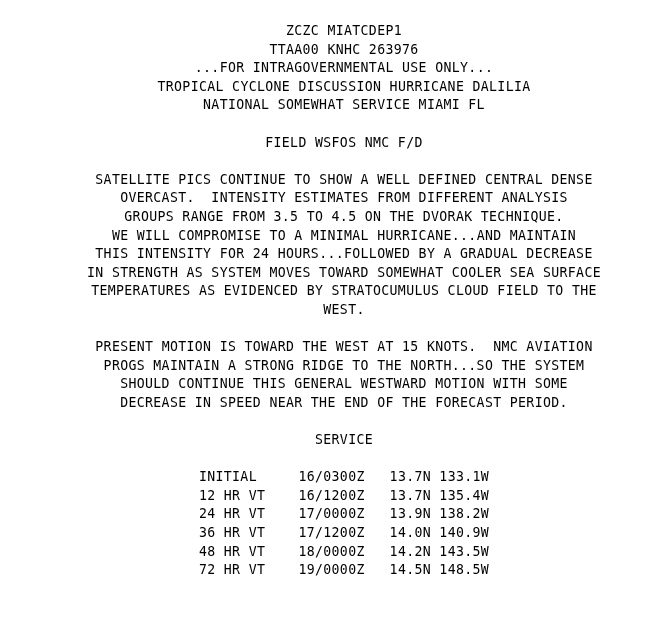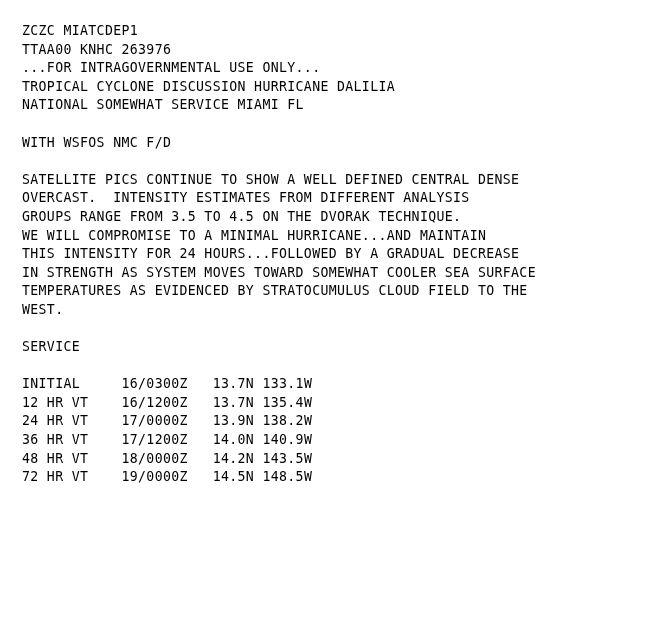--- a/index.html
+++ b/index.html
@@ -9,42 +9,47 @@
   }
   body {
     width: 666px;
     height: 641px;
     overflow: hidden;
     font-family: "DejaVu Sans Mono", monospace;
   }
   #document {
     padding: 22px 0 0 22px;
     box-sizing: border-box;
+    text-align: center;
   }
   pre.bulletin {
     margin: 0;
     font-family: "DejaVu Sans Mono", monospace;
     font-size: 13.2px;
     line-height: 18.6px;
     letter-spacing: 0.35px;
     color: #000000;
     white-space: pre;
     font-weight: 400;
   }
   .block { display: block; }
 </style>
 </head>
 <body>
 
 <div id="document">
   <pre class="bulletin"><span class="block">ZCZC MIATCDEP1</span><span class="block">TTAA00 KNHC 263976</span><span class="block">...FOR INTRAGOVERNMENTAL USE ONLY...</span><span class="block">TROPICAL CYCLONE DISCUSSION HURRICANE DALILIA</span><span class="block">NATIONAL SOMEWHAT SERVICE MIAMI FL</span>
-<span class="block">WITH WSFOS NMC F/D</span>
+<span class="block">FIELD WSFOS NMC F/D</span>
 <span class="block">SATELLITE PICS CONTINUE TO SHOW A WELL DEFINED CENTRAL DENSE
 OVERCAST.  INTENSITY ESTIMATES FROM DIFFERENT ANALYSIS
 GROUPS RANGE FROM 3.5 TO 4.5 ON THE DVORAK TECHNIQUE.
 WE WILL COMPROMISE TO A MINIMAL HURRICANE...AND MAINTAIN
 THIS INTENSITY FOR 24 HOURS...FOLLOWED BY A GRADUAL DECREASE
 IN STRENGTH AS SYSTEM MOVES TOWARD SOMEWHAT COOLER SEA SURFACE
 TEMPERATURES AS EVIDENCED BY STRATOCUMULUS CLOUD FIELD TO THE
 WEST.</span>
+<span class="block">PRESENT MOTION IS TOWARD THE WEST AT 15 KNOTS.  NMC AVIATION
+PROGS MAINTAIN A STRONG RIDGE TO THE NORTH...SO THE SYSTEM
+SHOULD CONTINUE THIS GENERAL WESTWARD MOTION WITH SOME
+DECREASE IN SPEED NEAR THE END OF THE FORECAST PERIOD.</span>
 <span class="block">SERVICE</span>
 <span class="block"><span>INITIAL  </span>   <span>16/0300Z</span>   <span>13.7N</span> <span>133.1W</span></span><span class="block"><span>12 HR VT </span>   <span>16/1200Z</span>   <span>13.7N</span> <span>135.4W</span></span><span class="block"><span>24 HR VT </span>   <span>17/0000Z</span>   <span>13.9N</span> <span>138.2W</span></span><span class="block"><span>36 HR VT </span>   <span>17/1200Z</span>   <span>14.0N</span> <span>140.9W</span></span><span class="block"><span>48 HR VT </span>   <span>18/0000Z</span>   <span>14.2N</span> <span>143.5W</span></span><span class="block"><span>72 HR VT </span>   <span>19/0000Z</span>   <span>14.5N</span> <span>148.5W</span></span></pre>
 </div>
 
 </body></html>

